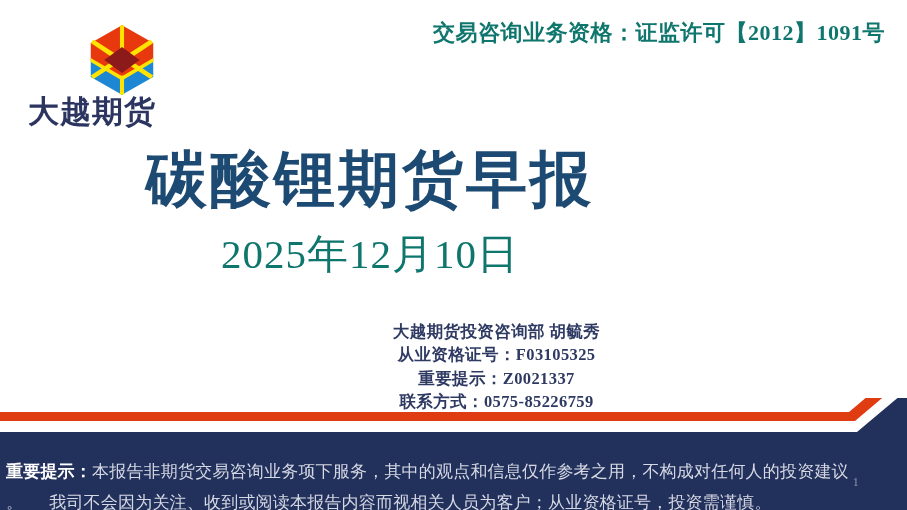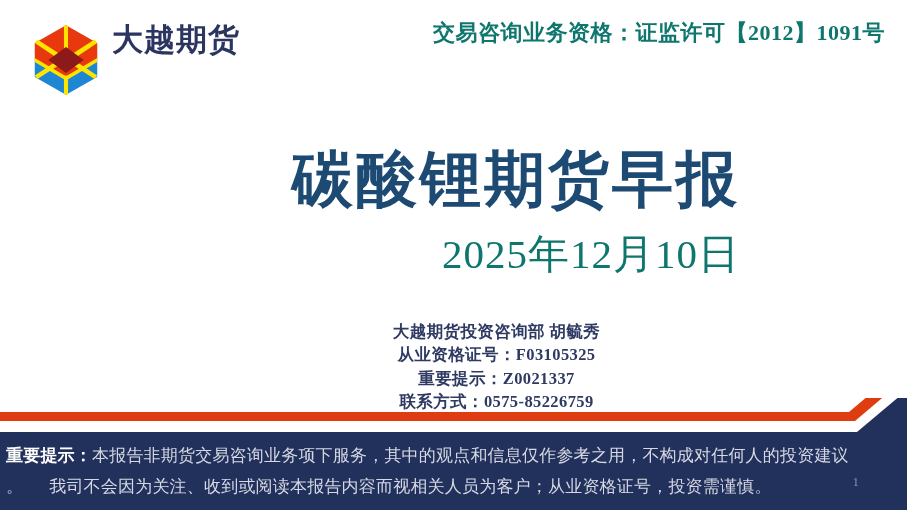--- a/index.html
+++ b/index.html
@@ -24,24 +24,25 @@
   
   .header {
     position: absolute;
     top: 0;
     left: 0;
     width: 907px;
     height: 110px;
   }
   .logo-block {
     position: absolute;
-    left: 32px;
+    left: 16px;
     top: 24px;
     display: flex;
-    align-items: flex-start;
+    align-items: flex-end;
+    flex-direction: column;
   }
   .logo-mark {
     width: 68px;
     height: 72px;
     flex: 0 0 auto;
   }
   .logo-words {
     margin-left: 12px;
     display: flex;
     flex-direction: column;
@@ -75,21 +76,21 @@
     white-space: nowrap;
     letter-spacing: 0.5px;
   }
 
   
   .title-area {
     position: absolute;
     top: 145px;
     left: 0;
     width: 740px;
-    text-align: right;
+    text-align: center;
   }
   .main-title {
     font-family: "Liberation Serif", "DejaVu Serif", serif;
     font-size: 61px;
     font-weight: bold;
     color: #1c4a72;
     letter-spacing: 3px;
     line-height: 1.15;
     margin: 0;
   }
@@ -134,21 +135,21 @@
   }
 
   
   .disclaimer {
     position: absolute;
     left: 0;
     top: 432px;
     width: 907px;
     height: 78px;
     box-sizing: border-box;
-    padding: 8px 8px 0 6px;
+    padding: 24px 8px 0 6px;
     font-family: "Liberation Serif", "DejaVu Serif", serif;
     font-size: 17px;
     line-height: 1.85;
     color: #d6d9e4;
     letter-spacing: 0.2px;
   }
   .disclaimer .lead {
     color: #ffffff;
     font-weight: bold;
   }

